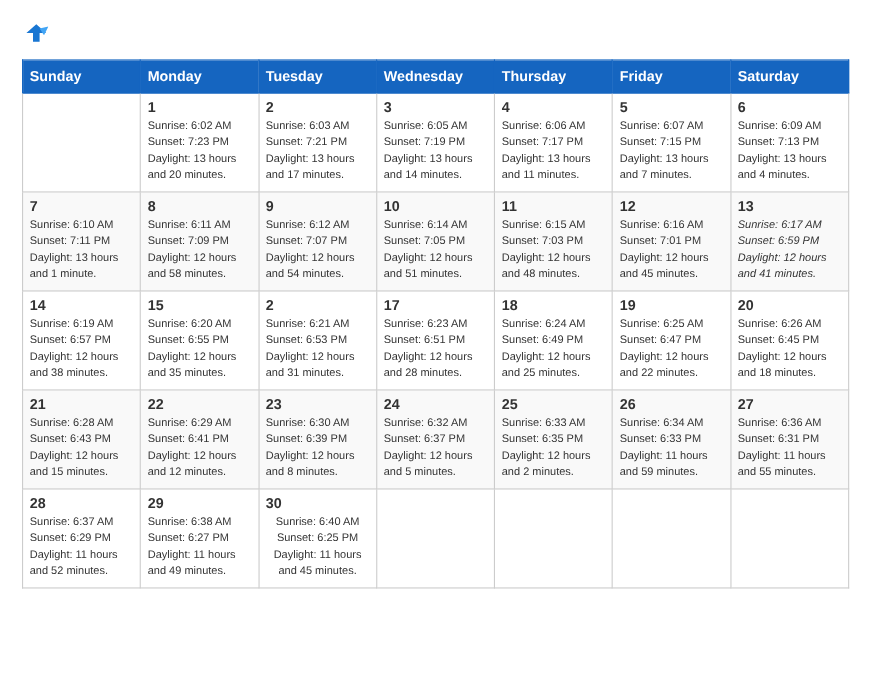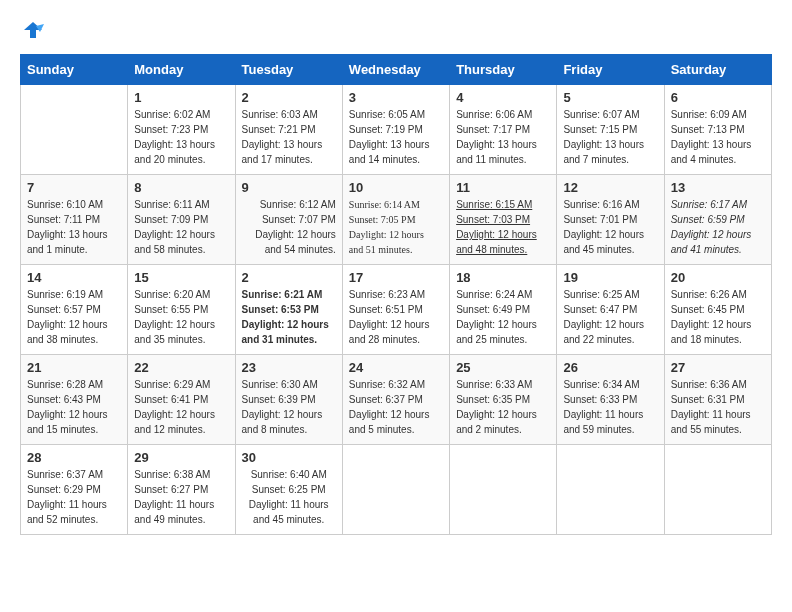--- a/index.html
+++ b/index.html
@@ -162,35 +162,35 @@
         </td>
         <td>
           <span class="day-number">8</span>
           <div class="day-info" style="white-space: pre-line;">Sunrise: 6:11 AM
 Sunset: 7:09 PM
 Daylight: 12 hours
 and 58 minutes.</div>
         </td>
         <td>
           <span class="day-number">9</span>
-          <div class="day-info" style="white-space: pre-line; text-align: right;">Sunrise: 6:12 AM
+          <div class="day-info" style="white-space: pre-line;">Sunrise: 6:12 AM
 Sunset: 7:07 PM
 Daylight: 12 hours
 and 54 minutes.</div>
         </td>
         <td>
           <span class="day-number">10</span>
-          <div class="day-info" style="white-space: pre-line; font-family: Liberation Serif, serif;">Sunrise: 6:14 AM
+          <div class="day-info" style="white-space: pre-line;">Sunrise: 6:14 AM
 Sunset: 7:05 PM
 Daylight: 12 hours
 and 51 minutes.</div>
         </td>
         <td>
           <span class="day-number">11</span>
-          <div class="day-info" style="white-space: pre-line; text-decoration: underline;">Sunrise: 6:15 AM
+          <div class="day-info" style="white-space: pre-line;">Sunrise: 6:15 AM
 Sunset: 7:03 PM
 Daylight: 12 hours
 and 48 minutes.</div>
         </td>
         <td>
           <span class="day-number">12</span>
           <div class="day-info" style="white-space: pre-line;">Sunrise: 6:16 AM
 Sunset: 7:01 PM
 Daylight: 12 hours
 and 45 minutes.</div>
@@ -213,21 +213,21 @@
         </td>
         <td>
           <span class="day-number">15</span>
           <div class="day-info" style="white-space: pre-line;">Sunrise: 6:20 AM
 Sunset: 6:55 PM
 Daylight: 12 hours
 and 35 minutes.</div>
         </td>
         <td>
           <span class="day-number">2</span>
-          <div class="day-info" style="white-space: pre-line; font-weight: bold;">Sunrise: 6:21 AM
+          <div class="day-info" style="white-space: pre-line;">Sunrise: 6:21 AM
 Sunset: 6:53 PM
 Daylight: 12 hours
 and 31 minutes.</div>
         </td>
         <td>
           <span class="day-number">17</span>
           <div class="day-info" style="white-space: pre-line;">Sunrise: 6:23 AM
 Sunset: 6:51 PM
 Daylight: 12 hours
 and 28 minutes.</div>

